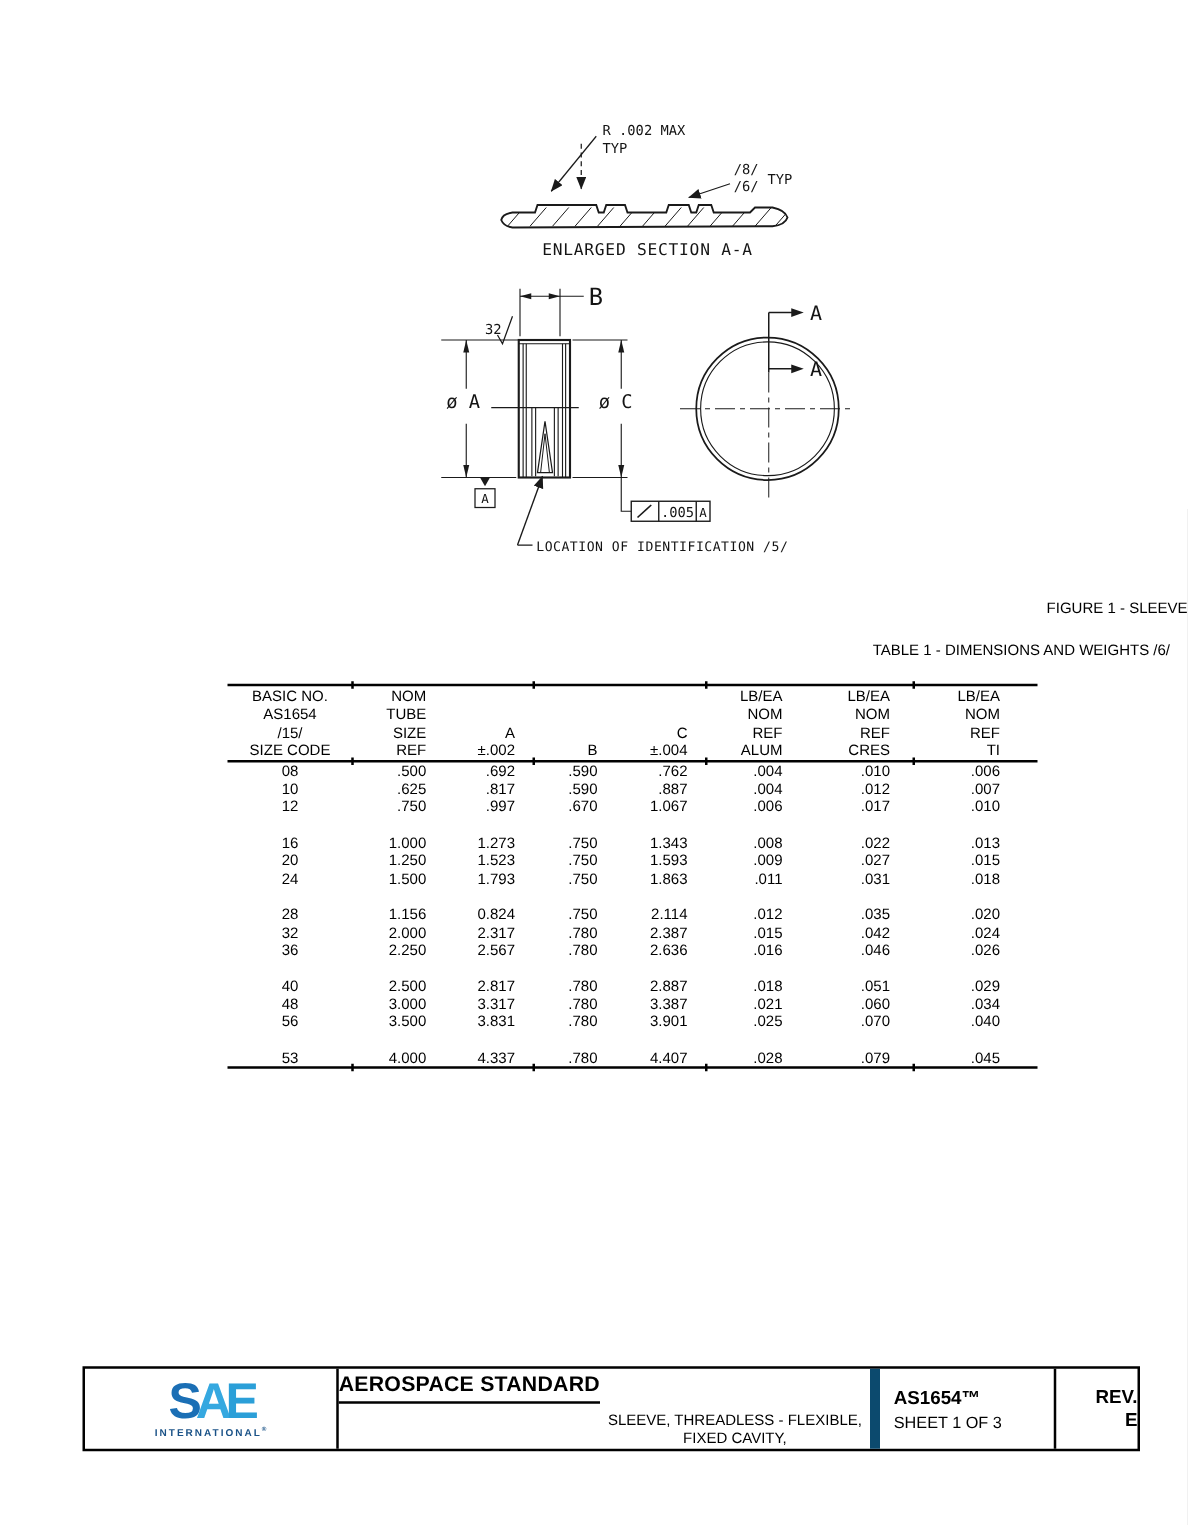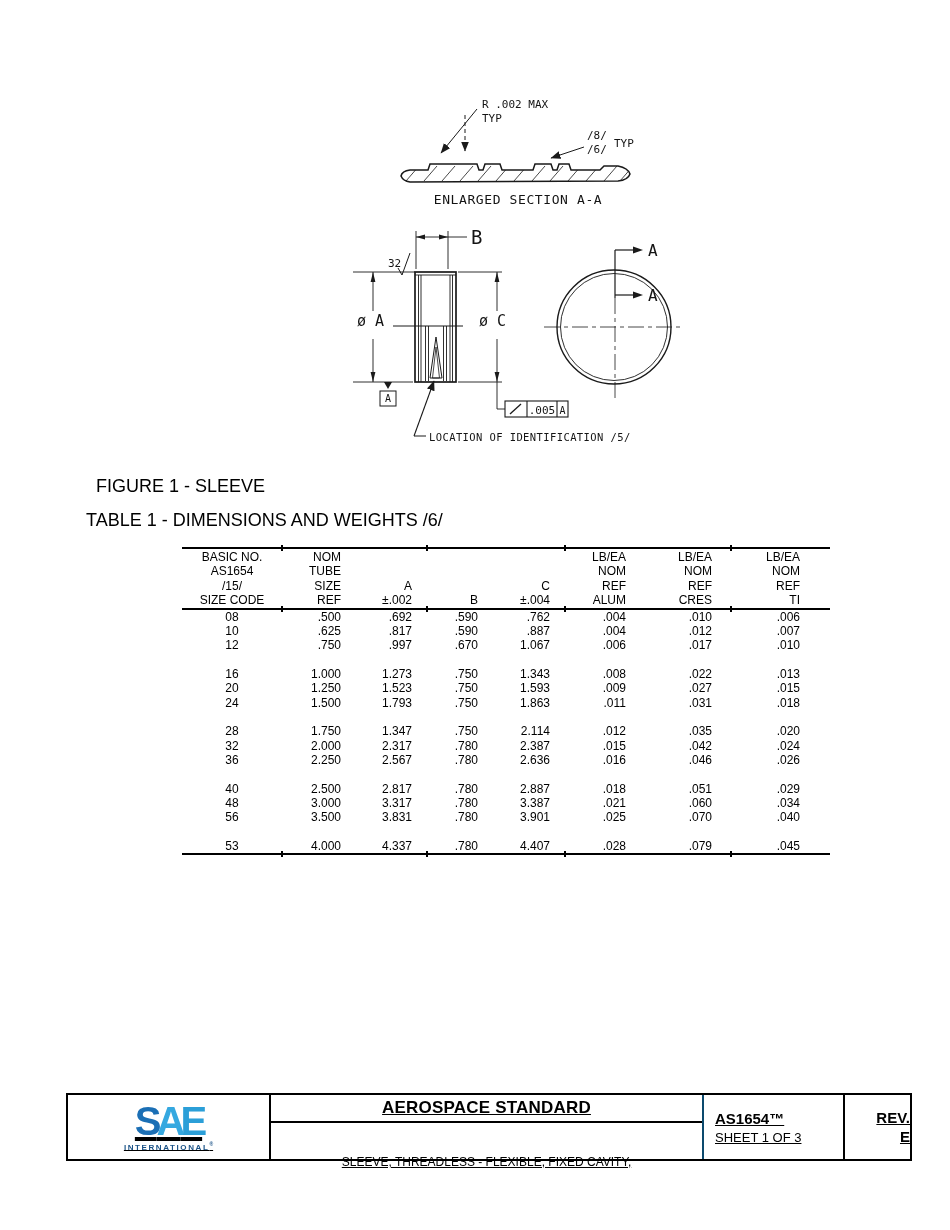--- a/index.html
+++ b/index.html
@@ -12,21 +12,21 @@
   .t11{font-size:11px;}
   .t10{font-size:10.5px;letter-spacing:.4px;}
   .t13{font-size:13px;letter-spacing:.6px;}
   .t15{font-size:15px;}
   .t16{font-size:16px;}
   .t19{font-size:19px;}
   .tq{font-size:10px;}
   .ln{stroke:#1a1a1a;fill:none;}
 
   
-  .caption{position:absolute;text-align:left;font-size:18px;line-height:14px;}
+  .caption{position:absolute;text-align:right;font-size:12px;line-height:14px;}
   .cap-fig{left:96px;top:479px;width:854px;}
   .cap-tbl{left:86px;top:513px;width:850px;}
 
   
   .dim-table{position:absolute;left:182px;top:547px;width:648px;font-size:12px;}
   .rule{height:2px;background:#000;position:relative;}
   .tick{position:absolute;top:-2px;width:2px;height:6px;background:#000;display:block;}
   .thead{display:grid;grid-template-columns:100px 75px 70px 66px 72px 78px 88px 99px;padding:1px 0 0 0;}
   .hline{height:14.4px;line-height:14.4px;white-space:pre;}
   .tbody{padding:0;}
@@ -37,31 +37,31 @@
   .c3{text-align:right;padding-right:15px;}
   .c4{text-align:right;padding-right:15px;}
   .c5{text-align:right;padding-right:15px;}
   .c6{text-align:right;padding-right:17px;}
   .c7{text-align:right;padding-right:19px;}
   .c8{text-align:right;padding-right:30px;}
 
   
   .footer{position:absolute;left:66px;top:1093px;width:846px;height:68px;box-sizing:border-box;
           border:2px solid #000;display:flex;}
-  .f-cell{box-sizing:border-box;text-decoration:underline;}
+  .f-cell{box-sizing:border-box;}
   .f-logo{width:203px;border-right:2px solid #000;display:flex;flex-direction:column;
           align-items:center;justify-content:center;}
   .sae-letters{font-weight:900;font-size:40px;line-height:36px;letter-spacing:-5px;
                font-family:"Liberation Sans",sans-serif;}
   .sae-s{color:#1b6fb5;}
   .sae-a{color:#35a8e0;}
   .sae-e{color:#2b9fd8;}
   .sae-intl{font-size:8px;font-weight:bold;letter-spacing:1.6px;color:#1a5287;margin-top:2px;}
   .sae-reg{font-size:5px;vertical-align:super;letter-spacing:0;}
-  .f-title{flex:1;border-right:2px solid #0c4a6e;display:flex;flex-direction:column;}
+  .f-title{flex:1;border-right:8px solid #0c4a6e;display:flex;flex-direction:row;}
   .ft-main{height:26px;line-height:26px;font-weight:bold;font-size:17px;text-align:center;
            border-bottom:2px solid #000;letter-spacing:.2px;}
   .ft-sub{flex:1;display:flex;flex-direction:column;justify-content:center;text-align:center;
           font-size:12px;line-height:13.5px;margin-top:33px;}
   .f-num{width:141px;border-right:2px solid #000;display:flex;flex-direction:column;
          justify-content:center;padding-left:11px;gap:3px;}
   .fn-doc{font-weight:bold;font-size:15px;}
   .fn-sheet{font-size:13px;}
   .f-rev{width:65px;display:flex;flex-direction:column;align-items:flex-end;justify-content:center;
          font-weight:bold;font-size:15px;line-height:19px;}
@@ -328,22 +328,22 @@
             <div class="tcell c4">.750</div>
             <div class="tcell c5">1.863</div>
             <div class="tcell c6">.011</div>
             <div class="tcell c7">.031</div>
             <div class="tcell c8">.018</div>
           </div>
         </div>
         <div class="tgroup">
           <div class="trow">
             <div class="tcell c1">28</div>
-            <div class="tcell c2">1.750</div>
-            <div class="tcell c3">1.347</div>
+            <div class="tcell c2">1.156</div>
+            <div class="tcell c3">0.824</div>
             <div class="tcell c4">.750</div>
             <div class="tcell c5">2.114</div>
             <div class="tcell c6">.012</div>
             <div class="tcell c7">.035</div>
             <div class="tcell c8">.020</div>
           </div>
           <div class="trow">
             <div class="tcell c1">32</div>
             <div class="tcell c2">2.000</div>
             <div class="tcell c3">2.317</div>

